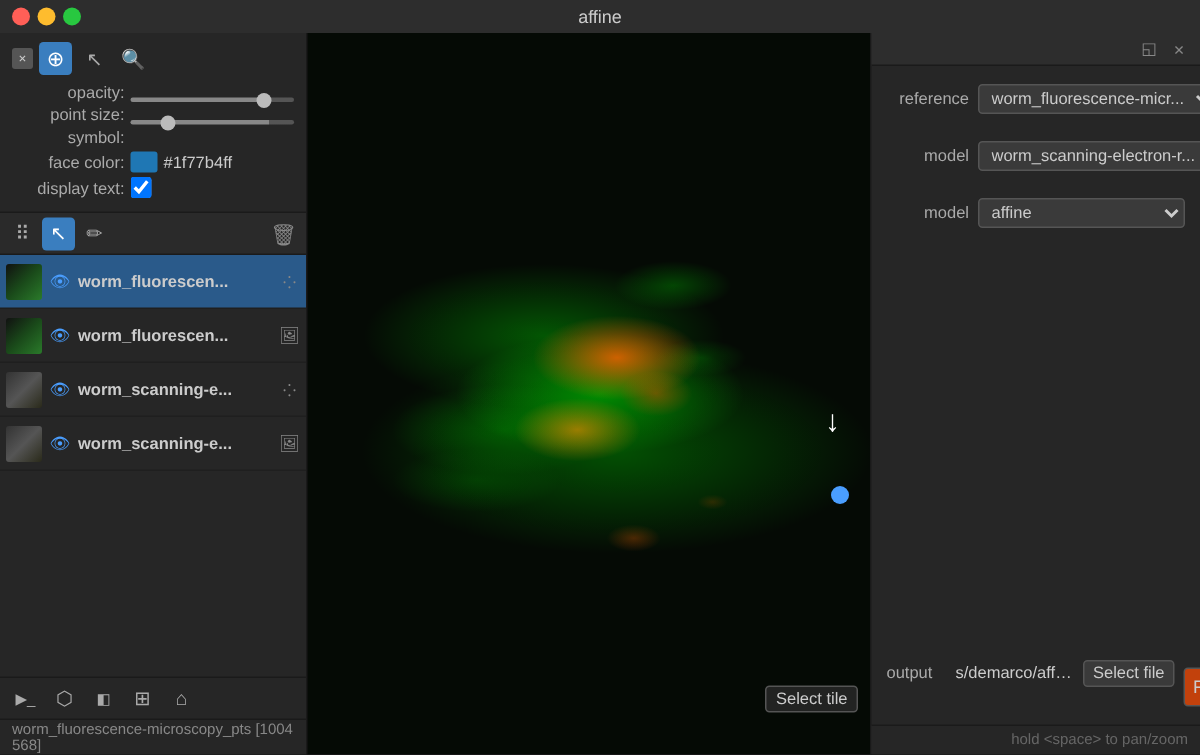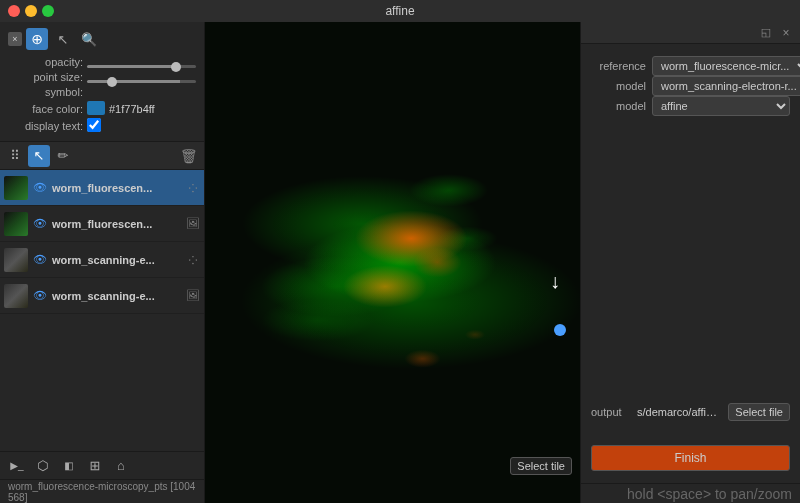--- a/index.html
+++ b/index.html
@@ -349,21 +349,21 @@
       border: none;
       color: #888;
       font-size: 12px;
       cursor: pointer;
     }
     .right-panel-content {
       flex: 1;
       padding: 12px 10px;
       display: flex;
       flex-direction: column;
-      gap: 0;
+      gap: 18px;
     }
     .rp-row {
       display: flex;
       align-items: center;
       gap: 6px;
     }
     .rp-label {
       width: 55px;
       color: #aaa;
       font-size: 11px;
@@ -375,21 +375,20 @@
       background: #3a3a3a;
       border: 1px solid #555;
       color: #ccc;
       font-size: 11px;
       padding: 2px 4px;
       border-radius: 3px;
     }
     .right-panel-footer {
       padding: 8px 10px 12px;
       display: flex;
-      flex-direction: column;
       gap: 6px;
     }
     .output-row {
       display: flex;
       align-items: center;
       gap: 6px;
     }
     .output-label {
       width: 40px;
       color: #aaa;
@@ -425,21 +424,21 @@
       margin-top: 18px;
     }
     .bottom-hint {
       height: 20px;
       background: #262626;
       border-top: 1px solid #1a1a1a;
       display: flex;
       align-items: center;
       justify-content: flex-end;
       padding: 0 8px;
-      font-size: 14px;
+      font-size: 10px;
       color: #666;
       flex-shrink: 0;
     }
 
     
     .select-tile {
       position: absolute;
       bottom: 28px;
       right: 8px;
       background: rgba(40,40,40,0.85);

